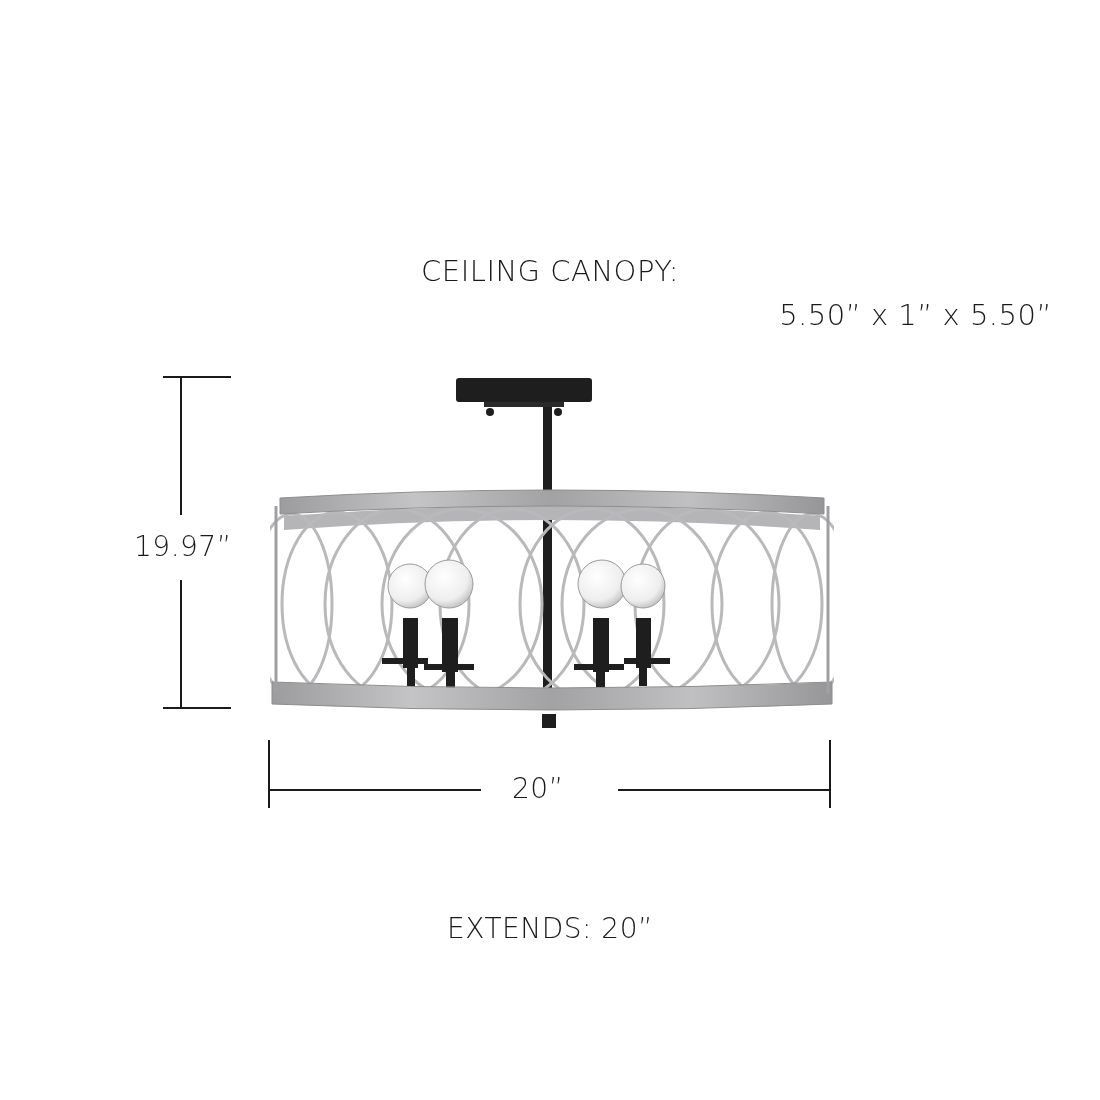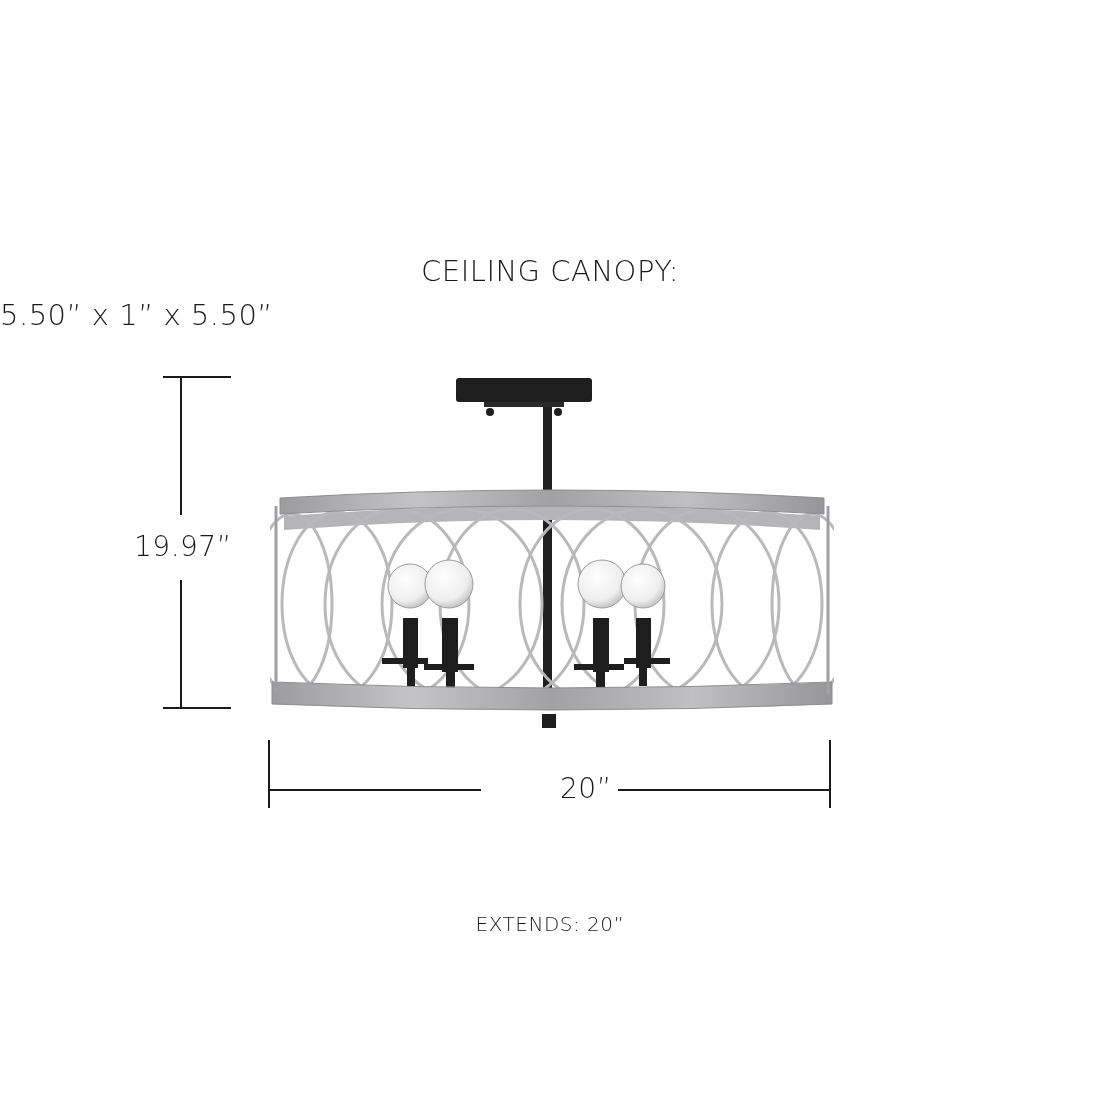--- a/index.html
+++ b/index.html
@@ -1,23 +1,23 @@
 <!DOCTYPE html>
 <html><head>
   <meta charset="utf-8">
   <style>
     html, body { margin: 0; padding: 0; background: #ffffff; }
     body { width: 1100px; height: 1100px; position: relative; overflow: hidden;
            font-family: "DejaVu Sans", "Liberation Sans", sans-serif; color: #1a1a1a; }
     .txt { position: absolute; font-weight: 300; letter-spacing: 0.5px; white-space: nowrap; }
     .canopy-title { left: 0; width: 1100px; text-align: center; top: 254px; font-size: 29px; }
-    .canopy-dims  { left: 0; width: 1052px; text-align: left; top: 298px; font-size: 29px; }
+    .canopy-dims  { left: 0; width: 1052px; text-align: right; top: 298px; font-size: 29px; }
     .height-label { left: 134px; top: 530px; font-size: 28px; }
-    .width-label  { left: 512px; top: 772px; font-size: 28px; margin-left: 48px; }
-    .extends-label{ left: 0; width: 1100px; text-align: center; top: 912px; font-size: 20px; }
+    .width-label  { left: 512px; top: 772px; font-size: 28px; }
+    .extends-label{ left: 0; width: 1100px; text-align: center; top: 912px; font-size: 28px; }
     .dim-svg { position: absolute; left: 0; top: 0; }
     .fixture { position: absolute; left: 262px; top: 364px; }
   </style>
 </head>
 <body>
 
 <div>
   <div class="txt canopy-title">CEILING CANOPY:</div>
   <div class="txt canopy-dims">5.50” x 1” x 5.50”</div>
 

